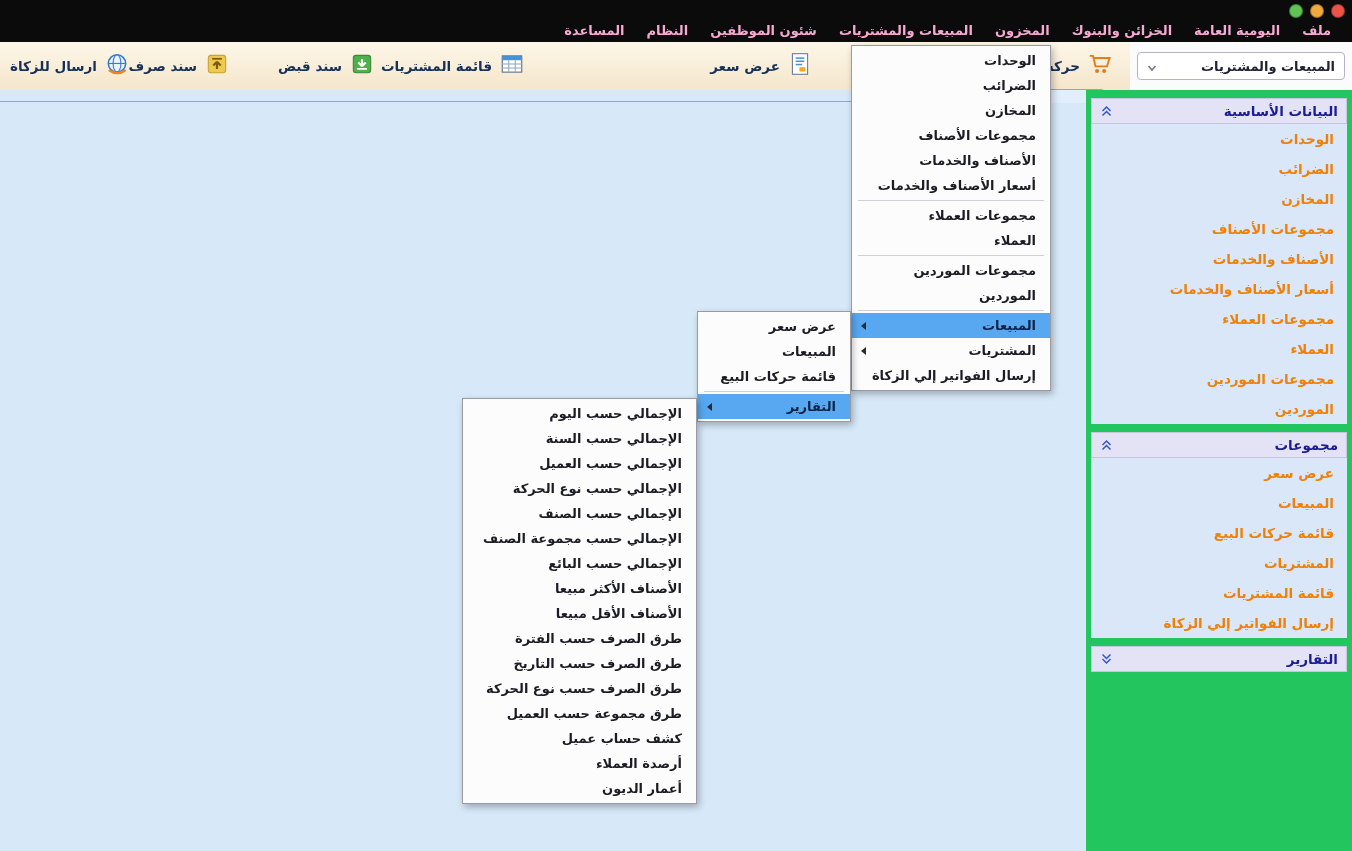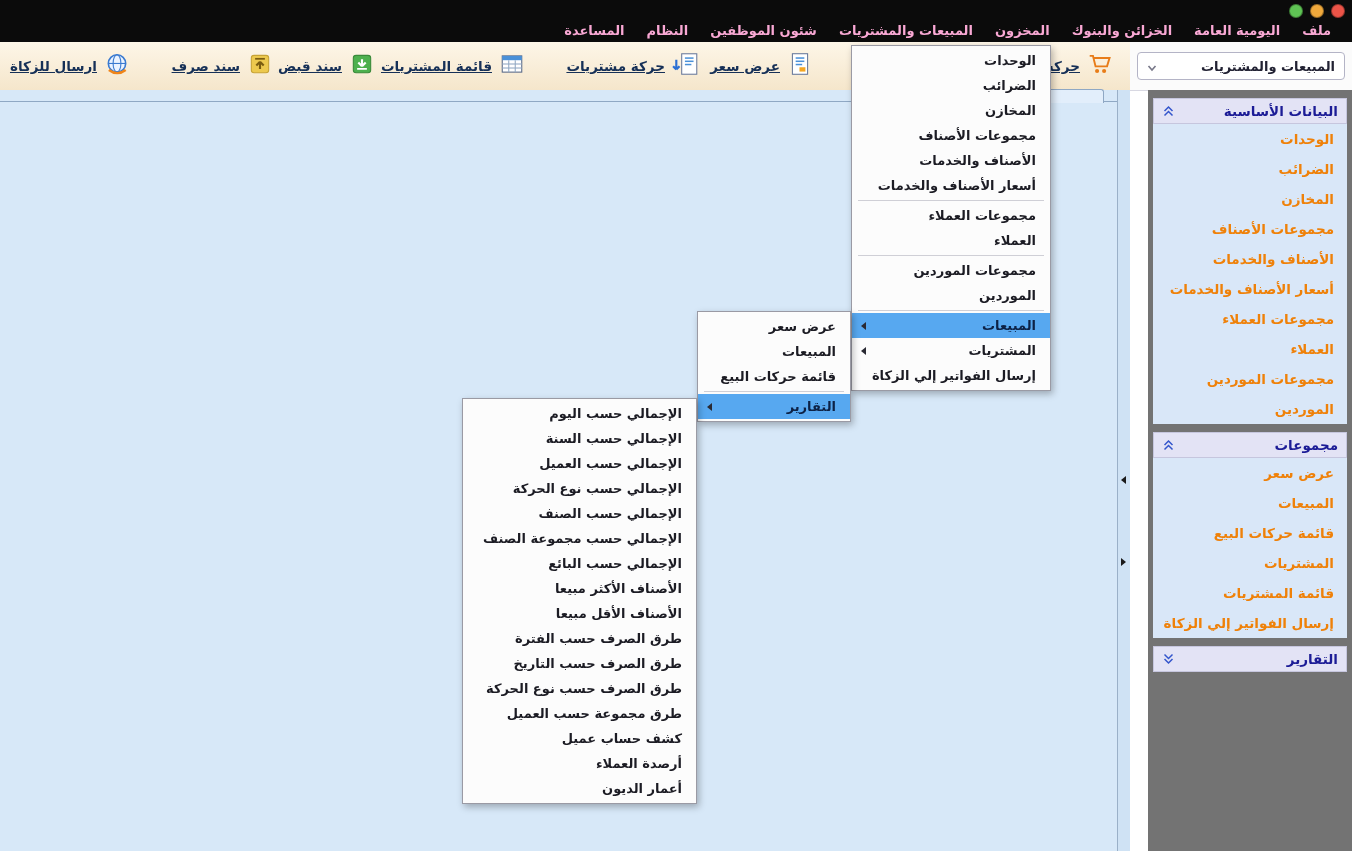--- a/index.html
+++ b/index.html
@@ -16,33 +16,33 @@
   .menurow{position:absolute;bottom:0;right:0;left:0;height:22px;display:flex;direction:rtl;
            align-items:center;padding-right:10px;}
   .menurow .mbitem{color:#f9a8d4;font-size:13px;font-weight:bold;padding:0 11px;height:22px;
                    line-height:22px;white-space:nowrap;cursor:default;}
 
   
   .toolbar{position:absolute;top:42px;left:0;width:1130px;height:48px;
            background:linear-gradient(#fdf6e8,#f5e6cb);border-bottom:1px solid #d5c4a2;}
   .tbtn{position:absolute;top:7px;height:34px;display:flex;direction:rtl;align-items:center;
         gap:7px;padding:0 5px;border-radius:3px;cursor:default;}
-  .tbtn .tlabel{font-size:13.5px;font-weight:bold;color:#163057;white-space:nowrap;text-decoration:underline;}
+  .tbtn .tlabel{font-size:13.5px;font-weight:bold;color:#163057;white-space:nowrap;}
   .tbtn svg{flex:0 0 auto;}
 
   
   .righthead{position:absolute;top:42px;right:0;width:222px;height:48px;background:#fbfbfb;
              border-bottom:1px solid #d8d8e2;}
   .combo{position:absolute;top:10px;right:7px;left:7px;height:26px;background:#ffffff;
          border:1px solid #b4b4c6;border-radius:4px;display:flex;direction:rtl;
          align-items:center;justify-content:space-between;padding:0 9px;cursor:default;}
   .combo .cval{font-size:13px;font-weight:bold;color:#222233;white-space:nowrap;}
 
   
-  .sidebar{position:absolute;top:90px;right:0;width:204px;bottom:0;background:#737373;}
+  .sidebar{position:absolute;top:90px;right:0;width:266px;bottom:0;background:#22c55e;}
   .section{margin:8px 5px 2px 5px;}
   .sec-head{height:24px;background:#e3e3f5;border:1px solid #c6c6de;display:flex;direction:rtl;
             align-items:center;justify-content:space-between;padding:0 8px;cursor:default;}
   .sec-head .stitle{color:#1c1c96;font-size:13.5px;font-weight:bold;white-space:nowrap;}
   .sec-items{background:#d9e7f8;}
   .sitem{height:30px;line-height:30px;direction:rtl;padding-right:13px;color:#ef8109;
          font-size:13.5px;font-weight:bold;white-space:nowrap;cursor:default;}
 
   
   .content{position:absolute;top:90px;left:0;width:1118px;bottom:0;background:#d7e8f8;
@@ -114,32 +114,20 @@
           <rect x="5" y="2.5" width="14" height="19" fill="#ffffff" stroke="#6b7b9c"></rect>
           <line x1="8" y1="6.5" x2="16" y2="6.5" stroke="#4a90d8" stroke-width="1.4"></line>
           <line x1="8" y1="9.5" x2="16" y2="9.5" stroke="#4a90d8" stroke-width="1.4"></line>
           <line x1="8" y1="12.5" x2="14" y2="12.5" stroke="#4a90d8" stroke-width="1.4"></line>
           <rect x="11.5" y="15" width="5.5" height="4" fill="#f5a623"></rect>
         </svg>
       </span>
       <span class="tlabel">عرض سعر</span>
     </div>
 
-    <div class="tbtn" style="right:425px;">
-      <span>
-        <svg width="28" height="26" viewBox="0 0 26 24">
-          <rect x="9" y="2.5" width="14" height="19" fill="#ffffff" stroke="#6b7b9c"></rect>
-          <line x1="12" y1="6.5" x2="20" y2="6.5" stroke="#4a90d8" stroke-width="1.4"></line>
-          <line x1="12" y1="9.5" x2="20" y2="9.5" stroke="#4a90d8" stroke-width="1.4"></line>
-          <line x1="12" y1="12.5" x2="18" y2="12.5" stroke="#4a90d8" stroke-width="1.4"></line>
-          <path d="M4 8v9m0 0l-3-3m3 3l3-3" fill="none" stroke="#2b6fd4" stroke-width="2"></path>
-        </svg>
-      </span>
-      <span class="tlabel">حركة مشتريات</span>
-    </div>
 
     <div class="tbtn" style="right:600px;">
       <span>
         <svg width="26" height="26" viewBox="0 0 24 24">
           <rect x="3" y="4.5" width="18" height="15" fill="#ffffff" stroke="#5a6a88"></rect>
           <rect x="3" y="4.5" width="18" height="4" fill="#4a90d8"></rect>
           <line x1="9" y1="8.5" x2="9" y2="19.5" stroke="#93a9c4"></line>
           <line x1="15" y1="8.5" x2="15" y2="19.5" stroke="#93a9c4"></line>
           <line x1="3" y1="12" x2="21" y2="12" stroke="#93a9c4"></line>
           <line x1="3" y1="15.7" x2="21" y2="15.7" stroke="#93a9c4"></line>
@@ -152,21 +140,21 @@
       <span>
         <svg width="26" height="26" viewBox="0 0 24 24">
           <rect x="4" y="4" width="16" height="16" rx="2.5" fill="#4db04d" stroke="#3a8a3a"></rect>
           <path d="M12 7.5v6.5m0 0l-3.4-3.4M12 14l3.4-3.4" fill="none" stroke="#ffffff" stroke-width="2"></path>
           <line x1="7.5" y1="16.5" x2="16.5" y2="16.5" stroke="#ffffff" stroke-width="1.6"></line>
         </svg>
       </span>
       <span class="tlabel">سند قبض</span>
     </div>
 
-    <div class="tbtn" style="right:852px;">
+    <div class="tbtn" style="right:895px;">
       <span>
         <svg width="26" height="26" viewBox="0 0 24 24">
           <rect x="4" y="4" width="16" height="16" rx="2.5" fill="#edc94e" stroke="#c7a336"></rect>
           <path d="M12 16.5V10m0 0l-3.4 3.4M12 10l3.4 3.4" fill="none" stroke="#7a5c10" stroke-width="2"></path>
           <line x1="7.5" y1="7.2" x2="16.5" y2="7.2" stroke="#7a5c10" stroke-width="1.6"></line>
         </svg>
       </span>
       <span class="tlabel">سند صرف</span>
     </div>
 

